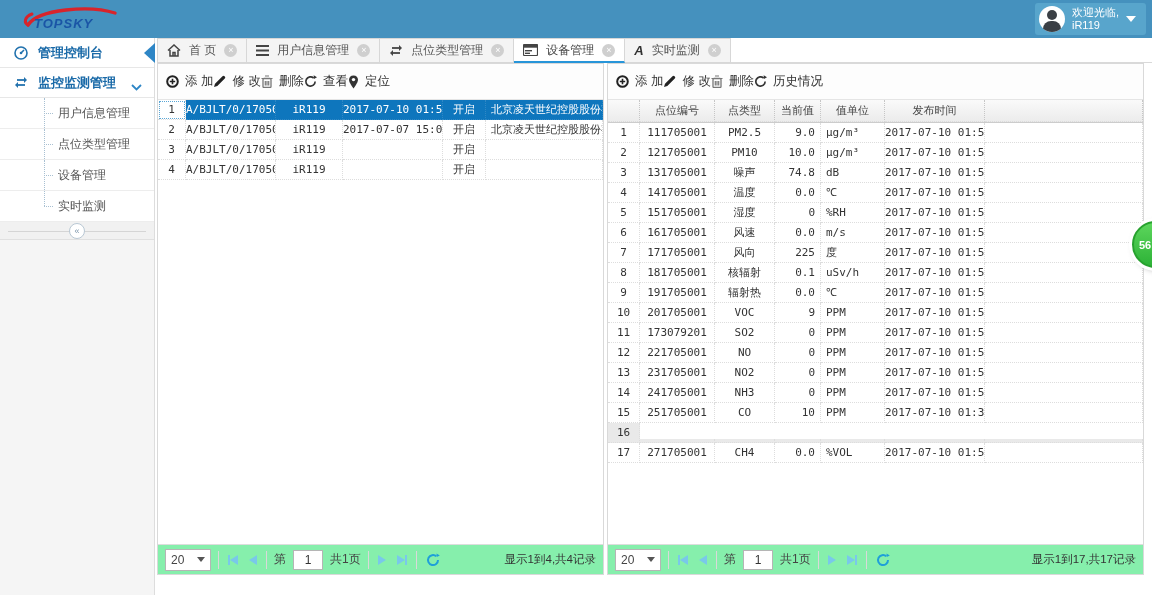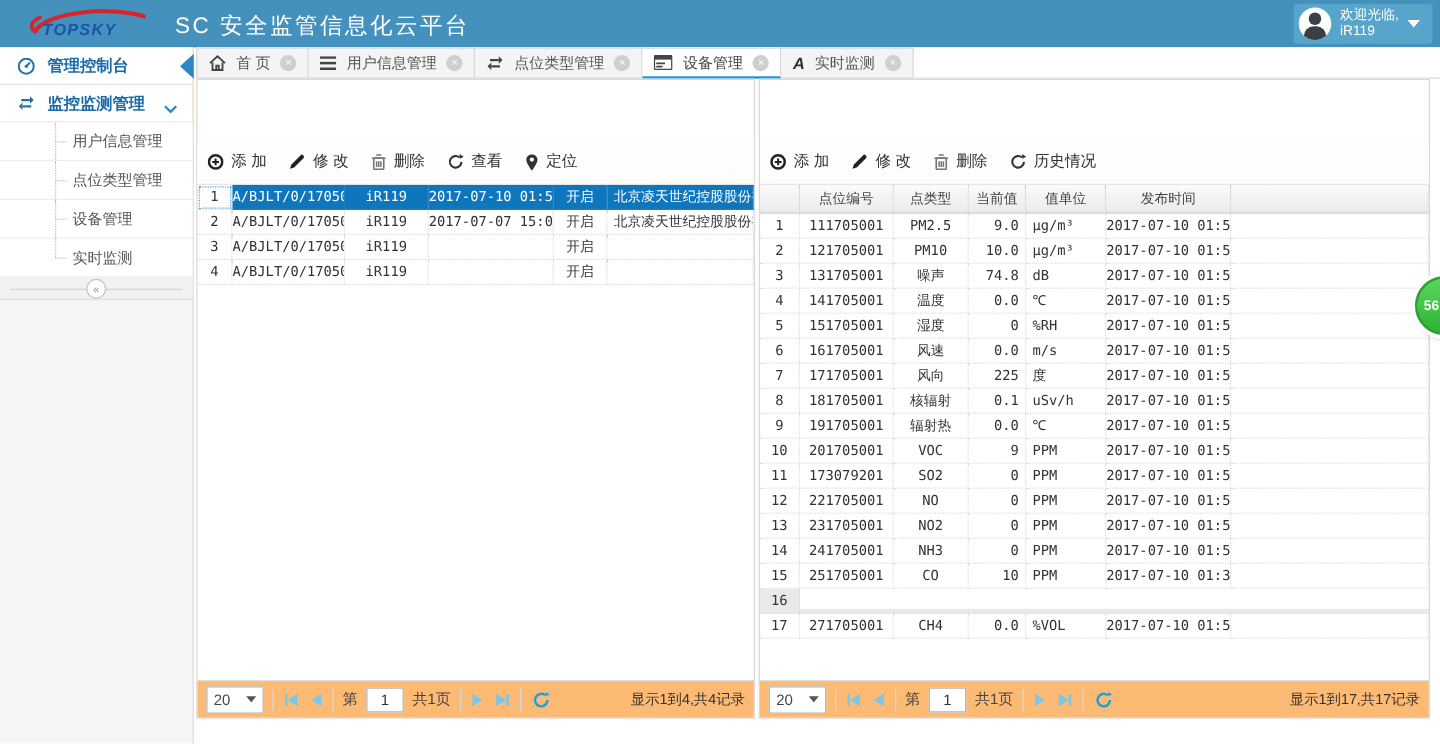--- a/index.html
+++ b/index.html
@@ -48,21 +48,21 @@
   .tab.active { background:#fff; border-bottom:2px solid #2795d9; color:#444; }
   .tab-close { width:13px; height:13px; border-radius:50%; background:#cfcfcf; color:#fff; font-size:9px; line-height:13px;
                text-align:center; cursor:pointer; }
   .tab .ticon { display:flex; align-items:center; color:#444; }
   .tab .a-glyph { font-weight:bold; font-size:13px; color:#333; font-style:italic; }
 
   
   .panel { position:absolute; top:25px; background:#fff; border:1px solid #d9d9d9; display:flex; flex-direction:column; }
   #panel-left  { left:0;  width:447px; height:512px; }
   #panel-right { left:450px; width:537px; height:512px; }
-  .tbar { height:36px; flex:0 0 36px; display:flex; align-items:center; padding:0 8px; gap:18px; border-bottom:1px solid #e5e5e5; background:#fdfdfd;margin-top:48px; }
+  .tbar { height:36px; flex:0 0 36px; display:flex; align-items:center; padding:0 8px; border-bottom:1px solid #e5e5e5; background:#fdfdfd; }
   .tbtn { display:flex; align-items:center; gap:6px; color:#333; font-size:12.5px; cursor:pointer; white-space:nowrap; }
   .searchbox { margin-left:auto; position:relative; }
   .searchbox input { width:130px; height:24px; border:1px solid #ccc; border-radius:3px; padding:0 24px 0 7px;
                      font-size:12px; color:#555; outline:none; font-family:inherit; }
   .searchbox input::placeholder { color:#a9a9a9; }
   .searchbox .sic { position:absolute; right:5px; top:5px; }
 
   
   .gridwrap { flex:1 1 auto; overflow:hidden; position:relative; }
   .g-head { display:flex; height:23px; background:linear-gradient(#fafafa,#ebebeb); border-bottom:1px solid #ccc; }
@@ -73,21 +73,21 @@
             font-family:"DejaVu Sans Mono","Liberation Mono",monospace; font-size:11px; line-height:19px; color:#333; }
   .g-cell.fill { flex:1 1 auto; }
   .num { text-align:center; font-family:"DejaVu Sans Mono",monospace; }
   .al-c { text-align:center; } .al-r { text-align:right; padding-right:5px; } .al-l { text-align:left; padding-left:5px; }
   .g-row.sel .g-cell:not(.num) { background:#0e76bd; color:#fff; border-color:#2f88c5; }
   .g-row.sel .num { outline:1px dotted #5aa7d6; outline-offset:-2px; }
   .g-row.hl .g-cell { background:#e9e9e9; }
   .g-row.hl .g-cell:not(.num) { color:#15599e;margin-top:16px; }
 
   
-  .pager { flex:0 0 30px; height:30px; border-top:1px solid #ddd; background:#fdba74; display:flex; align-items:center; padding:0 7px; gap:7px; }
+  .pager { flex:0 0 30px; height:30px; border-top:1px solid #ddd; background:#86efac; display:flex; align-items:center; padding:0 7px; gap:7px; }
   .psel { width:46px; height:22px; border:1px solid #b5b5b5; background:#fff; display:flex; align-items:center;
           justify-content:space-between; padding:0 5px; font-size:12px; color:#444; cursor:pointer; }
   .psel .c { width:0;height:0;border:4px solid transparent;border-top:5px solid #555; margin-top:4px; }
   .psep { width:1px; height:18px; background:#d9d9d9; }
   .pbtn { display:flex; align-items:center; cursor:pointer; padding:0 2px; }
   .tri-l { width:0;height:0;border:5px solid transparent;border-right:8px solid #79c8ea;border-left:0; }
   .tri-r { width:0;height:0;border:5px solid transparent;border-left:8px solid #79c8ea;border-right:0; }
   .pbar { width:2px; height:10px; background:#79c8ea; }
   .pginput { width:30px; height:20px; border:1px solid #b5b5b5; text-align:center; font-size:12px; color:#333; outline:none; font-family:inherit; }
   .ptext { color:#444; font-size:12px; white-space:nowrap; }
@@ -104,21 +104,20 @@
 <body>
 
 <div id="app">
 
   <div class="hdr">
     <svg class="logo" viewBox="0 0 100 30">
       <path d="M10 21 C6 19 6 13 14 10" stroke="#d8242b" stroke-width="3" fill="none" stroke-linecap="round"></path>
       <path d="M10 21 C20 5 72 1 97 9" stroke="#d8242b" stroke-width="3.4" fill="none" stroke-linecap="round"></path>
       <text x="16" y="24" font-size="13" font-style="italic" font-weight="bold" fill="#1a55a6" letter-spacing="1">TOPSKY</text>
     </svg>
-    <div class="ttl">SC 安全监管信息化云平台</div>
     <div class="userchip">
       <div class="avatar"></div>
       <div class="usertext">
         <div>欢迎光临,</div>
         <div>iR119</div>
       </div>
       <div class="caret-down"></div>
     </div>
   </div>
 

